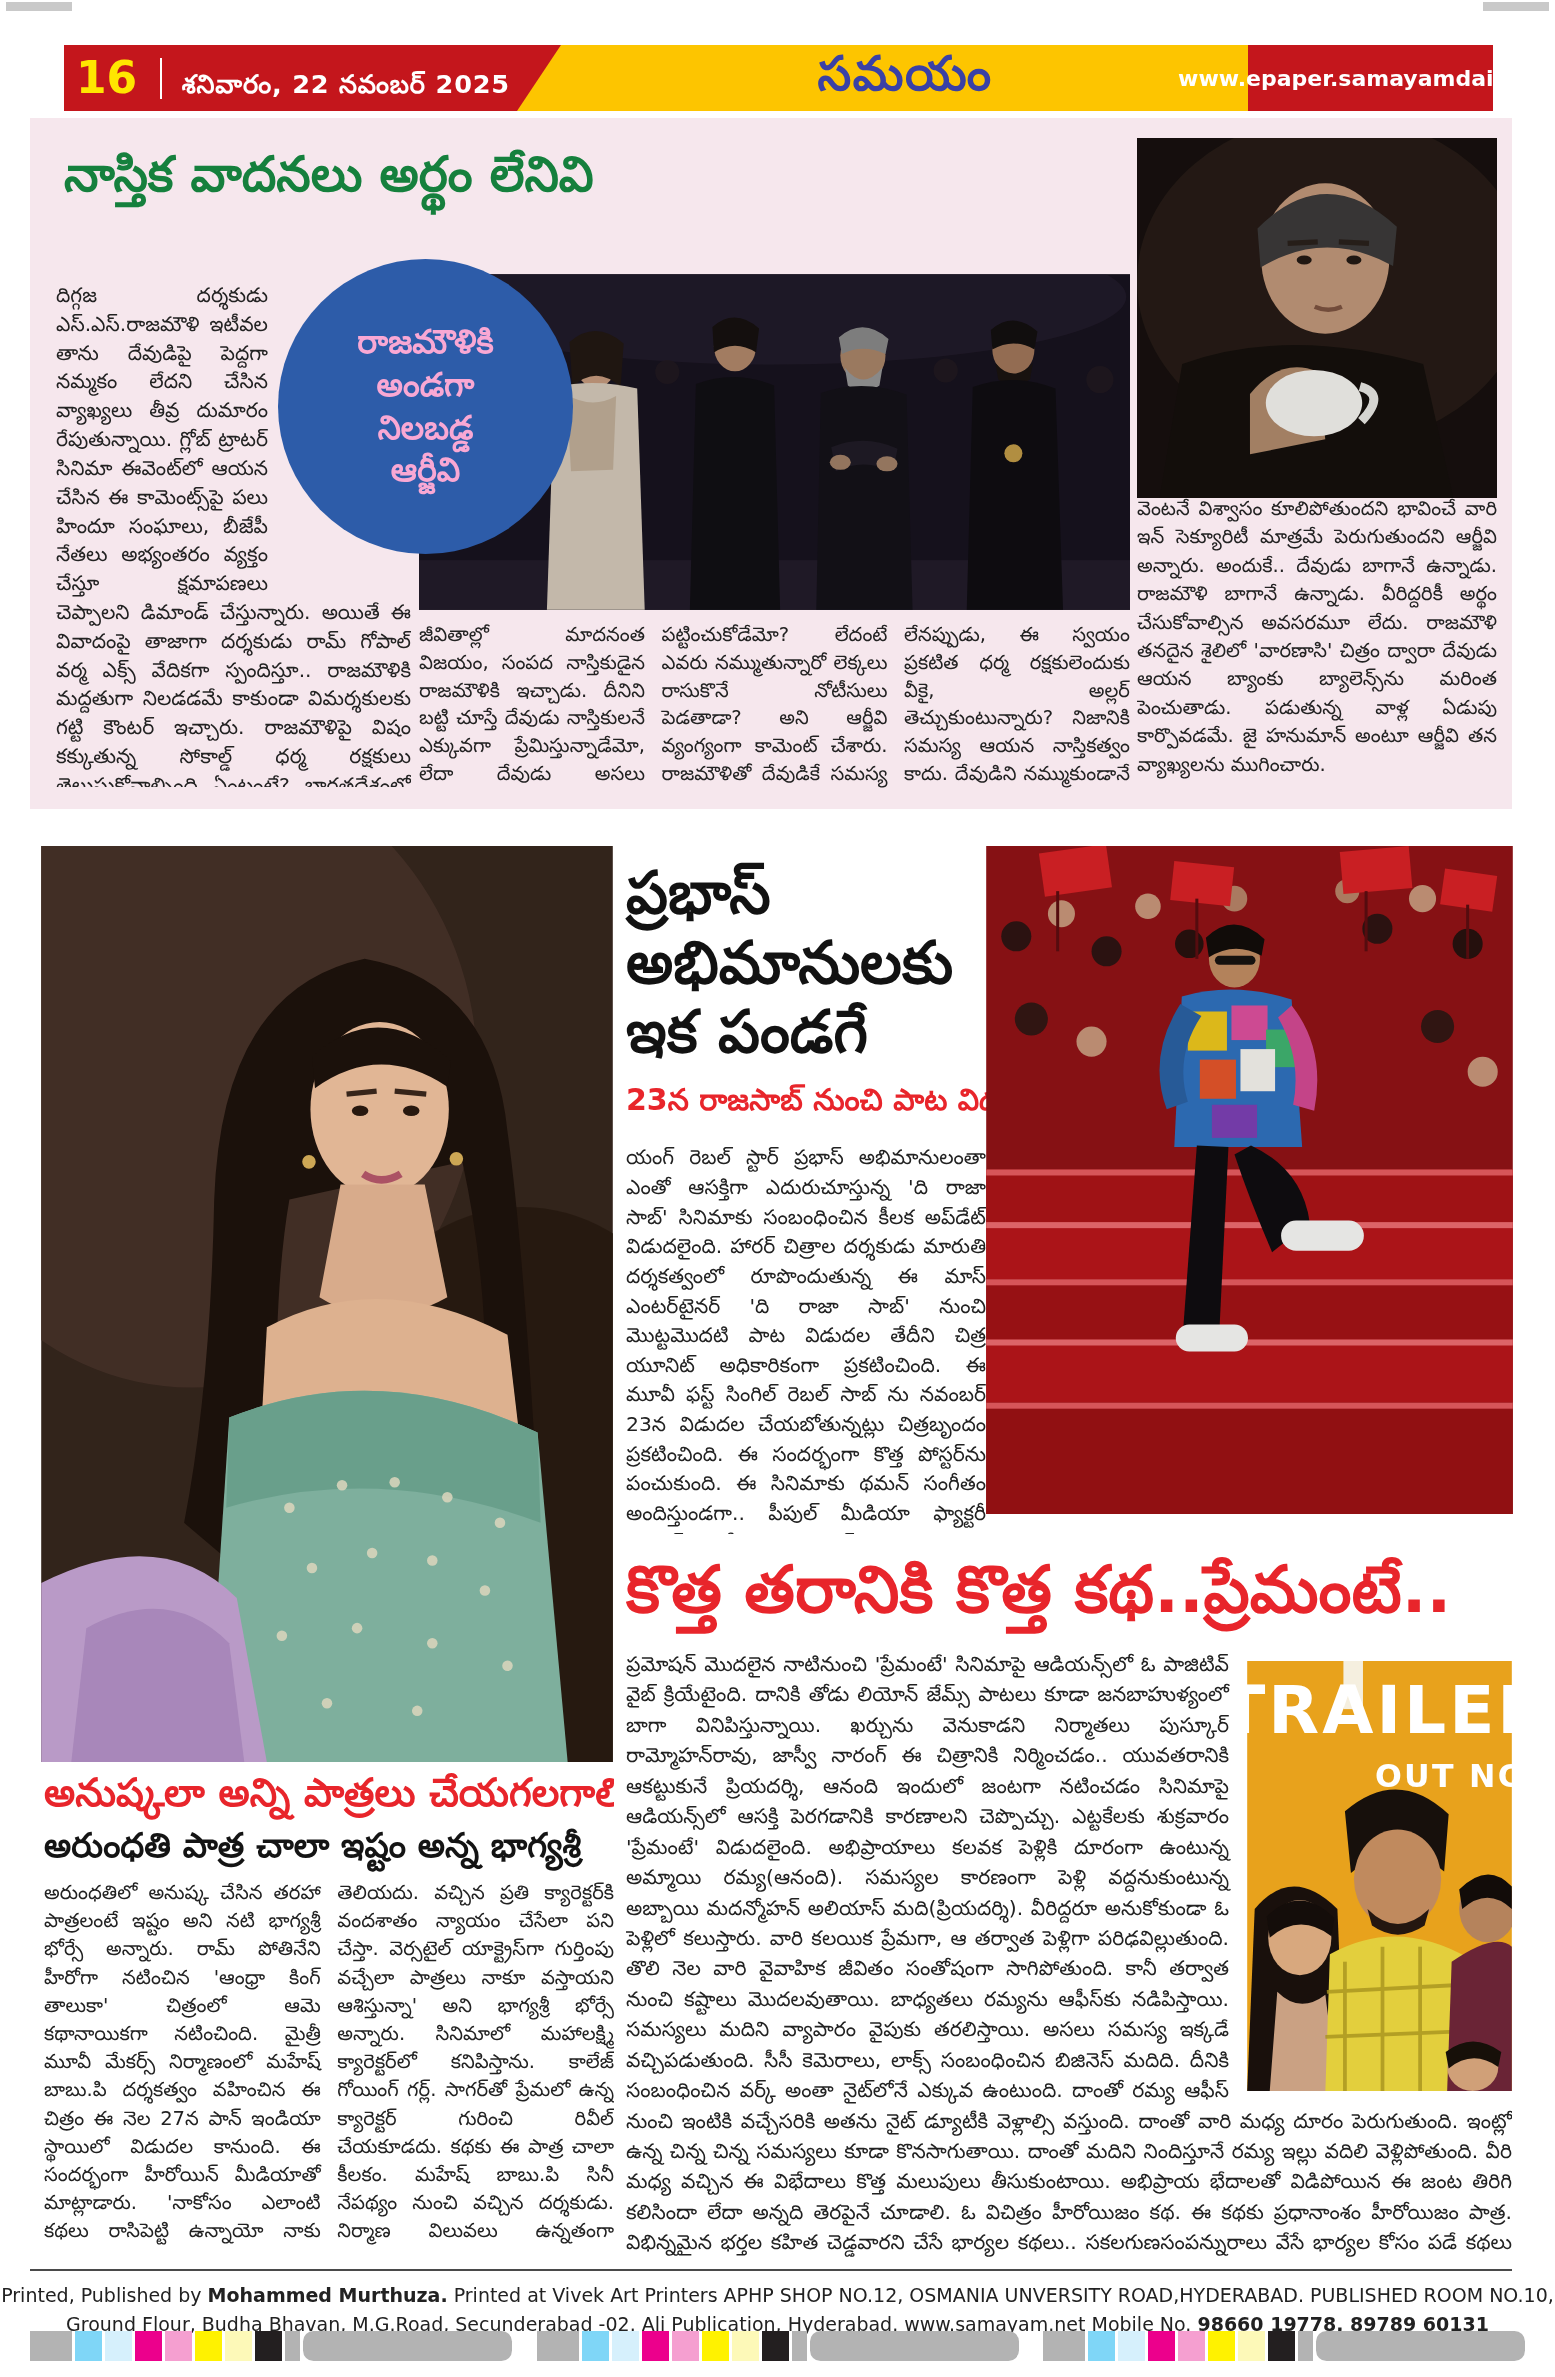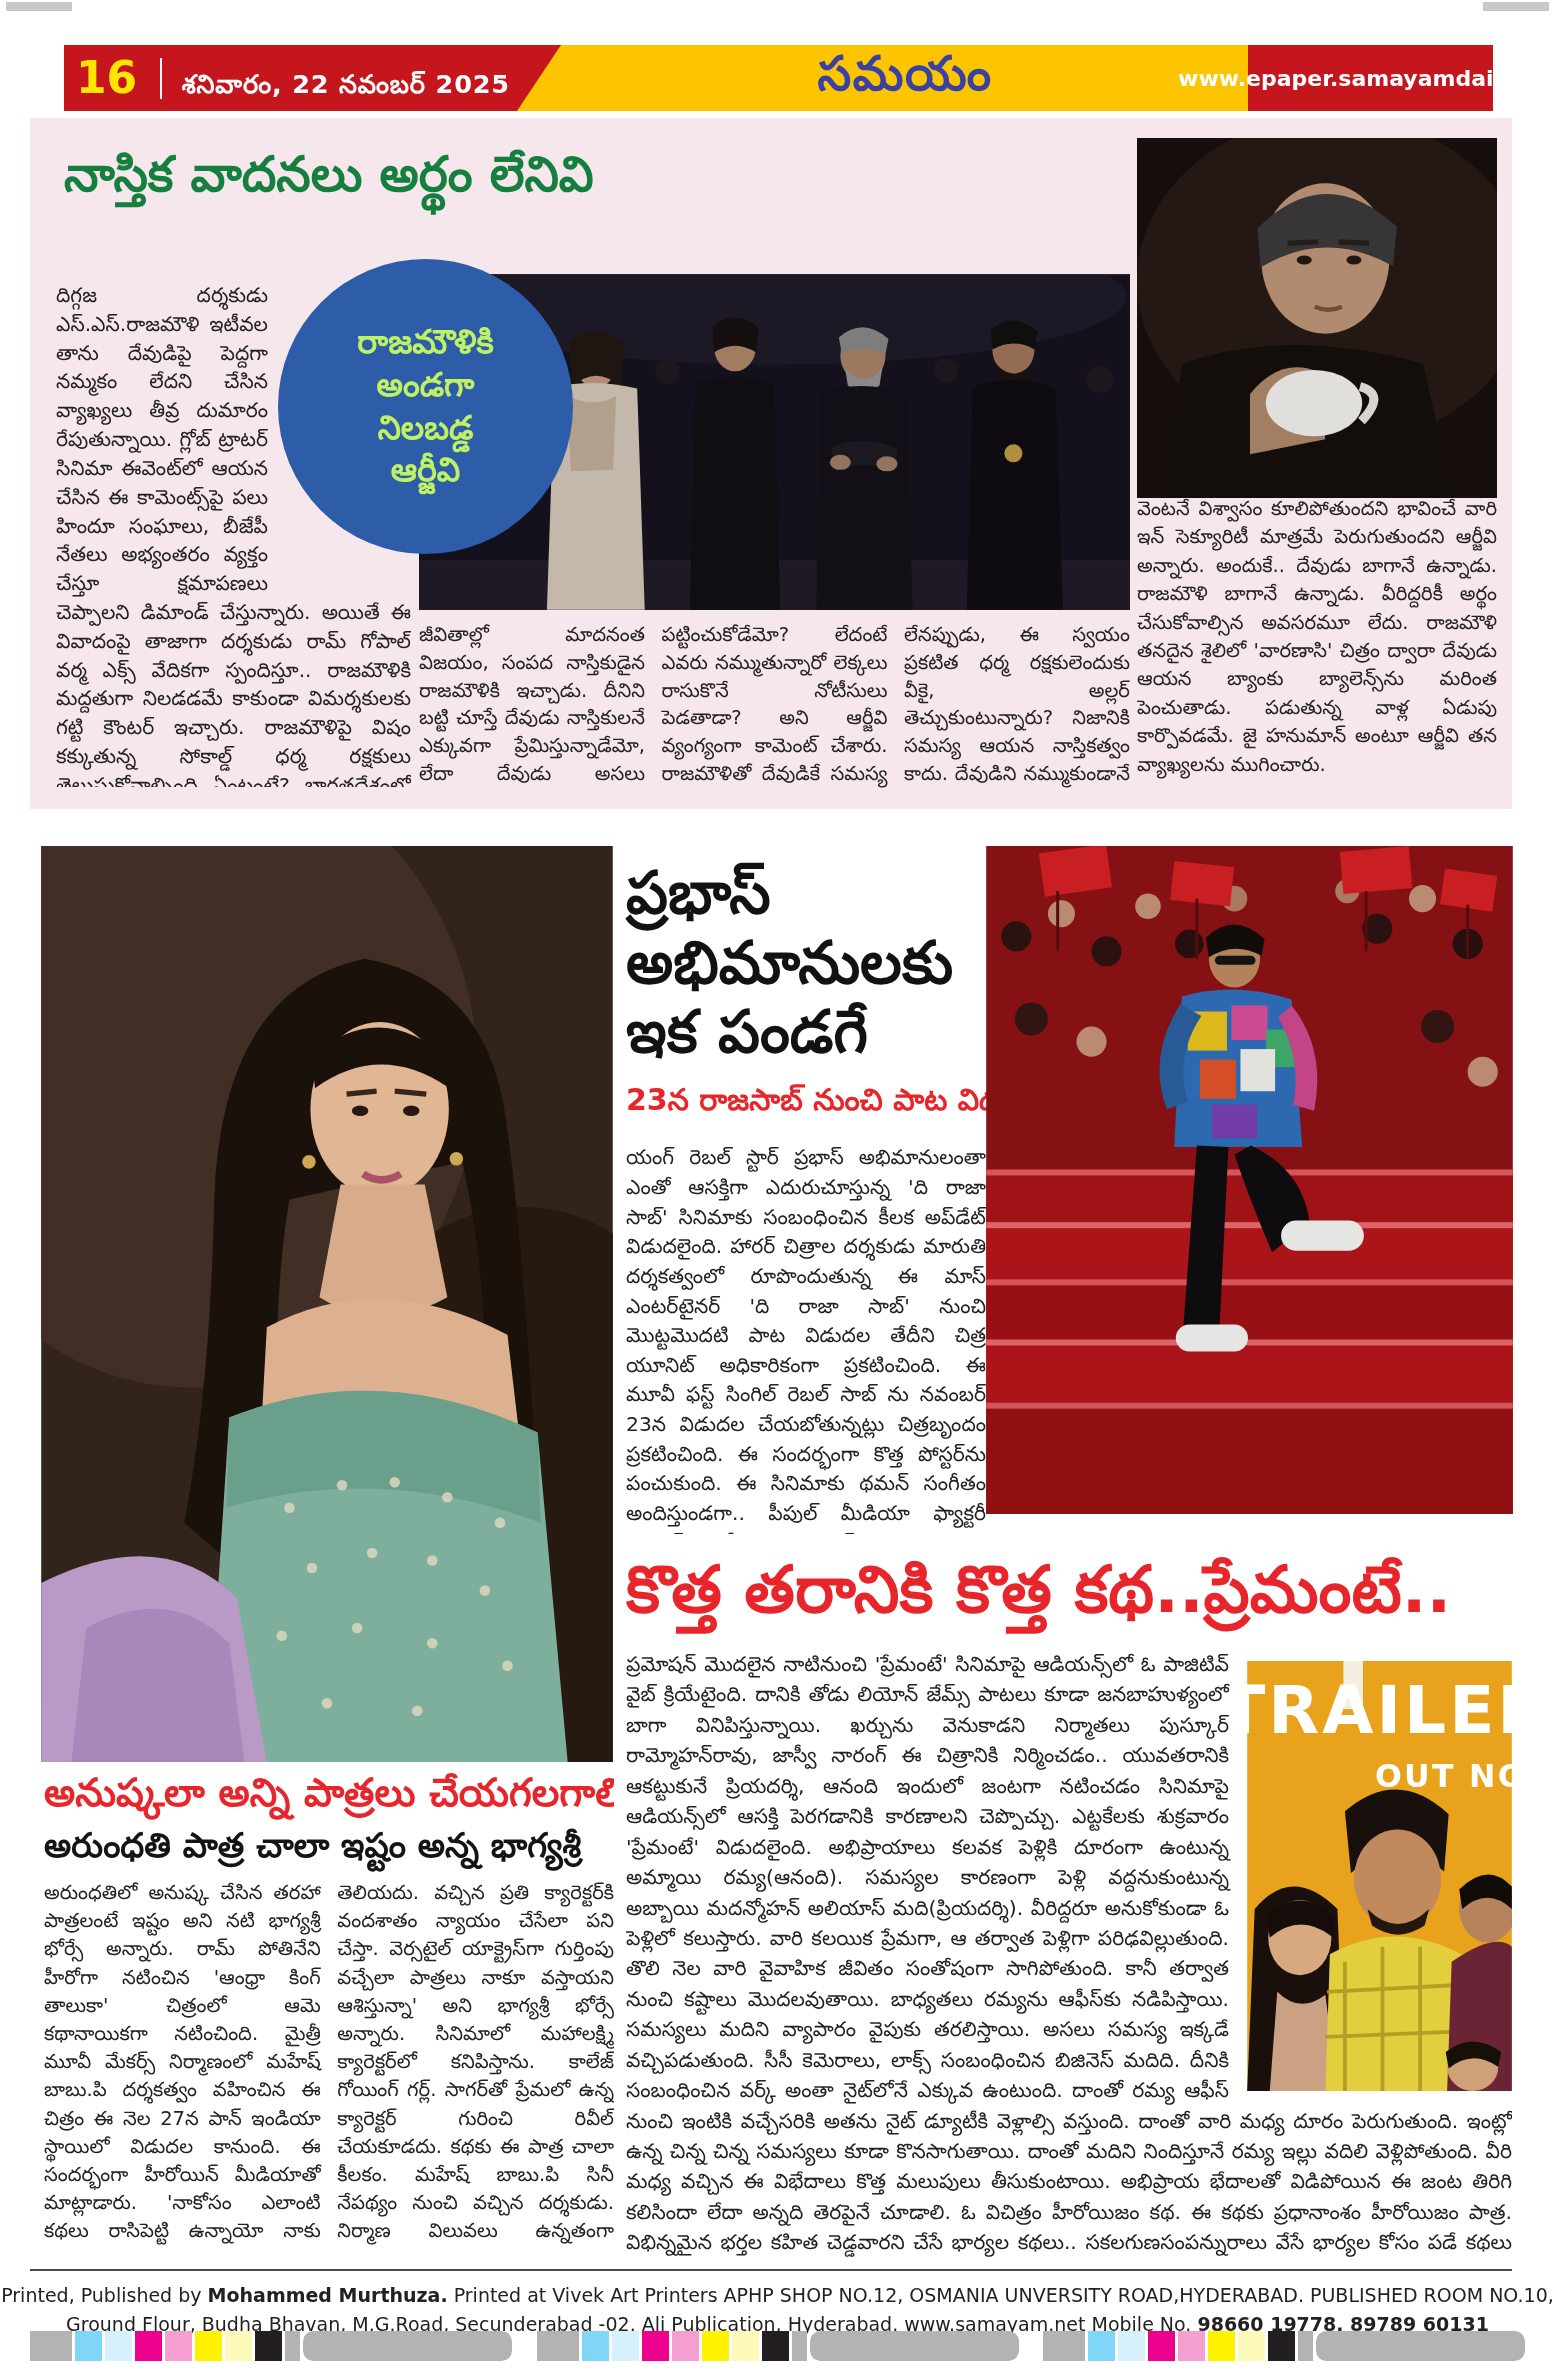--- a/index.html
+++ b/index.html
@@ -25,21 +25,21 @@
               display:flex;align-items:center;justify-content:center;}
   .website-url{font-size:22px;color:#ffffff;font-weight:600;}
 
   
   .lead-section{position:absolute;left:30px;top:118px;width:1482px;height:691px;background:#f6e7ed;}
   .lead-headline{position:absolute;left:34px;top:22.6px;width:1076px;height:113px;
                  font-size:49px;font-weight:800;color:#15803d;white-space:nowrap;overflow:hidden;line-height:1.4;}
   .support-badge{position:absolute;left:248px;top:141px;width:295px;height:295px;border-radius:50%;
                  background:#2d5ca9;z-index:6;display:flex;flex-direction:column;align-items:center;
                  justify-content:center;text-align:center;}
-  .support-badge span{color:#bef264;font-weight:800;font-size:33px;line-height:1.3;display:block;}
+  .support-badge span{color:#f9a8d4;font-weight:800;font-size:33px;line-height:1.3;display:block;}
   .lead-col1{position:absolute;left:26px;top:163px;width:355px;height:506px;overflow:hidden;
              font-size:20.3px;line-height:1.42;text-align:justify;color:#222;}
   .circle-spacer{float:right;width:143px;height:301px;shape-outside:inset(0);}
   .photo{position:absolute;overflow:hidden;}
   .lead-cols-below{position:absolute;left:389px;top:503px;width:711px;height:179px;overflow:hidden;
                    column-count:3;column-gap:16.6px;font-size:19.6px;line-height:1.42;text-align:justify;color:#222;}
   .lead-col-right{position:absolute;left:1107px;top:377px;width:360px;height:292px;overflow:hidden;
                   font-size:19.6px;line-height:1.45;text-align:justify;color:#222;}
 
   

